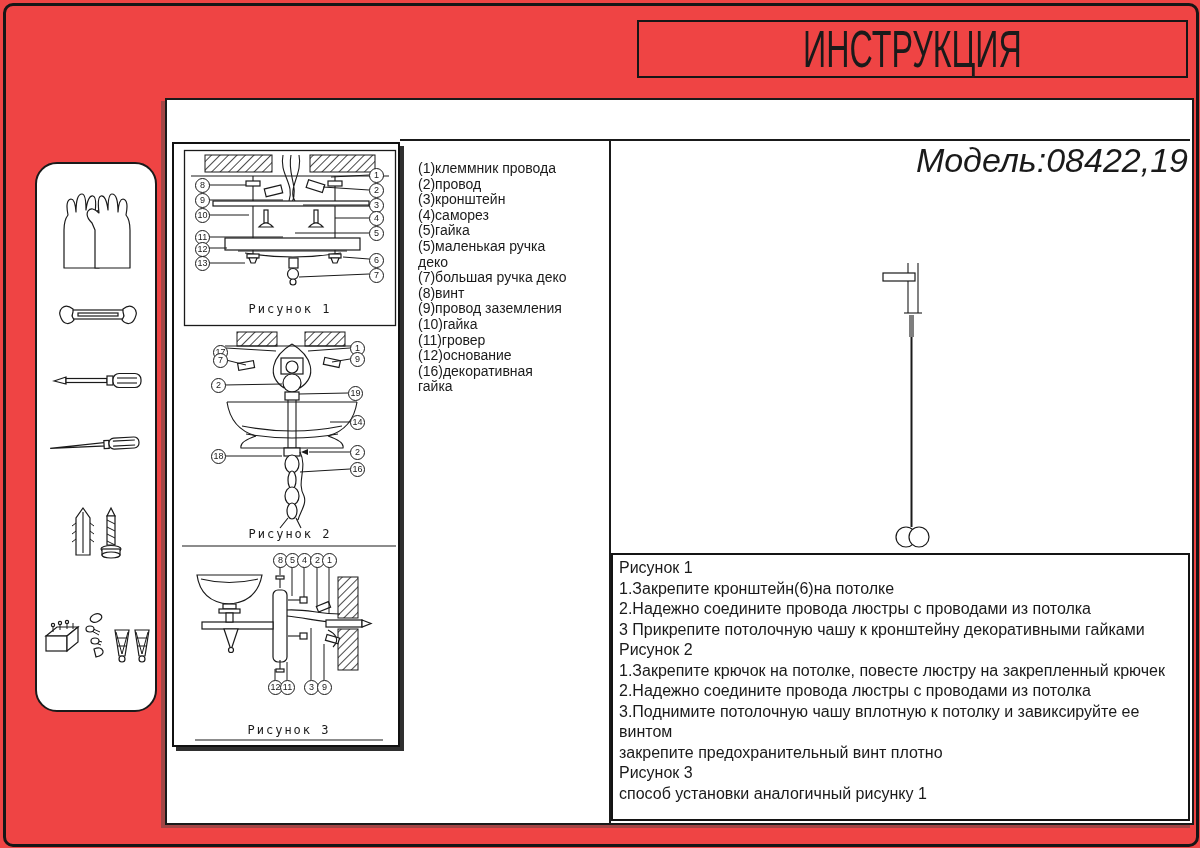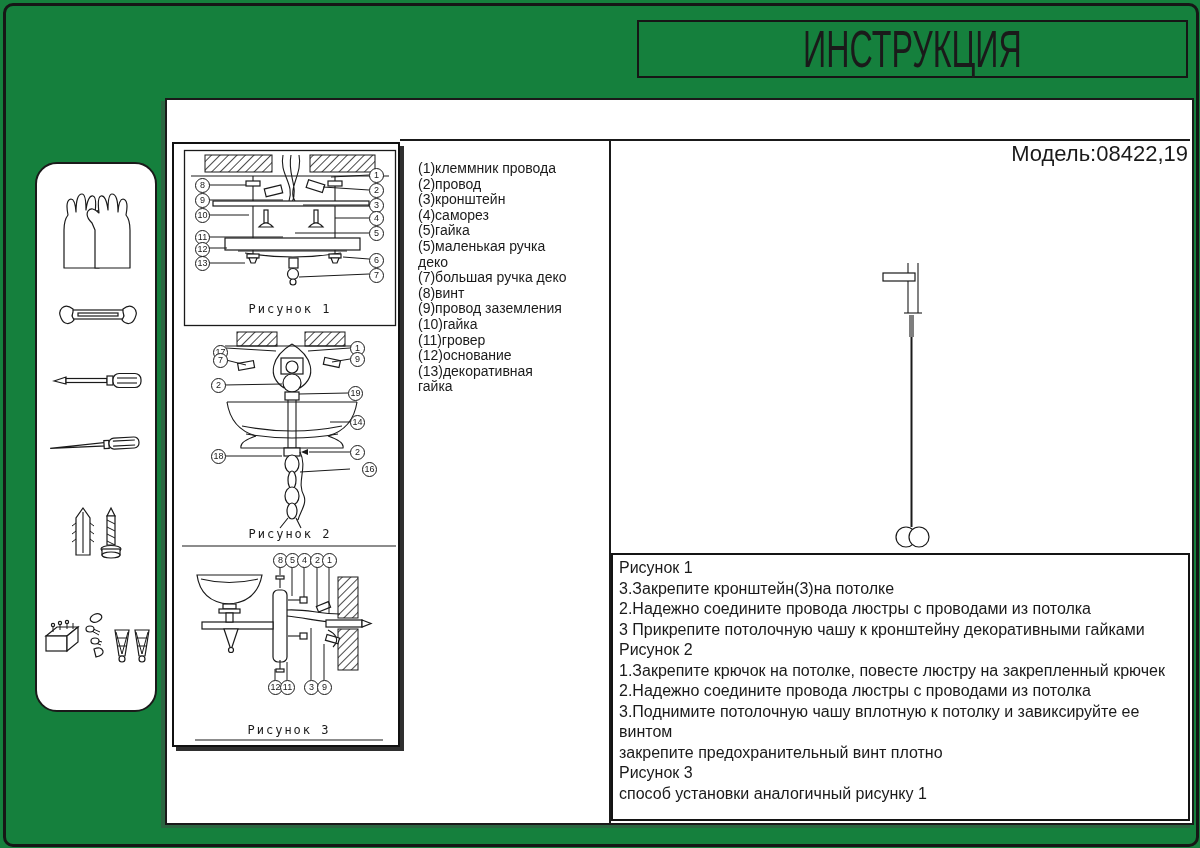--- a/index.html
+++ b/index.html
@@ -1,35 +1,35 @@
 <!DOCTYPE html>
 <html><head>
 <meta charset="utf-8">
 <style>
   html,body{margin:0;padding:0;background:#e8e8e8;}
-  .page{position:relative;width:1200px;height:848px;background:#15803d;overflow:hidden;
+  .page{position:relative;width:1200px;height:848px;background:#ef4444;overflow:hidden;
         font-family:"Liberation Sans",sans-serif;color:#1a1a1a;}
   .page-border{position:absolute;left:3px;top:3px;width:1190px;height:838px;
         border:3px solid #161616;border-radius:10px;}
   .title-box{position:absolute;left:637px;top:20px;width:547px;height:54px;
         border:2px solid #161616;display:flex;align-items:center;justify-content:center;}
   .title-box span{font-size:52px;font-weight:500;letter-spacing:0px;
         transform:scaleX(0.62);white-space:nowrap;}
   .main-box{position:absolute;left:165px;top:98px;width:1025px;height:723px;
         border:2px solid #1a1a1a;background:#fff;box-shadow:-4px 3px 0 rgba(70,70,70,.45);}
   .sidebar{position:absolute;left:35px;top:162px;width:118px;height:546px;
         border:2px solid #1a1a1a;border-radius:22px;background:#fff;}
   .sidebar svg{position:absolute;}
   .figpanel{position:absolute;left:172px;top:142px;width:224px;height:601px;
         border:2px solid #111;background:#fff;box-shadow:4px 4px 0 #2f2f2f;}
   .figsvg{position:absolute;}
   .hline{position:absolute;left:400px;top:139px;width:790px;height:2px;background:#1a1a1a;}
   .vline{position:absolute;left:609px;top:140px;width:2px;height:683px;background:#1a1a1a;}
   .model{position:absolute;left:700px;top:141px;width:488px;text-align:right;
-        font-size:22px;white-space:nowrap;overflow:hidden;}
+        font-size:34px;white-space:nowrap;overflow:hidden;font-style:italic;}
   .parts{position:absolute;left:418px;top:161px;width:190px;font-size:14px;line-height:15.6px;}
   .instr{position:absolute;left:611px;top:553px;width:579px;height:268px;border:2px solid #141414;
         box-sizing:border-box;padding:3px 0 0 6px;font-size:16px;line-height:20.5px;background:#fff;}
   .co{position:absolute;width:13px;height:13px;border:1px solid #1a1a1a;border-radius:50%;
         background:#fff;font-size:9px;line-height:13px;text-align:center;z-index:4;}
   .cap{font-family:"DejaVu Sans Mono",monospace;font-size:12px;letter-spacing:2px;fill:#1a1a1a;}
   svg .ln{stroke:#1a1a1a;stroke-width:1.1;fill:none;}
   svg .ld{stroke:#1a1a1a;stroke-width:1;fill:none;}
   svg .fw{fill:#fff;stroke:#1a1a1a;stroke-width:1.2;}
 </style>
@@ -262,21 +262,21 @@
 
   <span class="co" style="left:213px;top:345px">17</span>
   <span class="co" style="left:213px;top:353px">7</span>
   <span class="co" style="left:211px;top:378px">2</span>
   <span class="co" style="left:211px;top:449px">18</span>
   <span class="co" style="left:350px;top:341px">1</span>
   <span class="co" style="left:350px;top:352px">9</span>
   <span class="co" style="left:348px;top:386px">19</span>
   <span class="co" style="left:350px;top:415px">14</span>
   <span class="co" style="left:350px;top:445px">2</span>
-  <span class="co" style="left:362px;top:462px">16</span>
+  <span class="co" style="left:350px;top:462px">16</span>
 
   <span class="co" style="left:273px;top:553px">8</span>
   <span class="co" style="left:285px;top:553px">5</span>
   <span class="co" style="left:297px;top:553px">4</span>
   <span class="co" style="left:310px;top:553px">2</span>
   <span class="co" style="left:322px;top:553px">1</span>
   <span class="co" style="left:268px;top:680px">12</span>
   <span class="co" style="left:280px;top:680px">11</span>
   <span class="co" style="left:304px;top:680px">3</span>
   <span class="co" style="left:317px;top:680px">9</span>
@@ -288,38 +288,38 @@
     <div>(4)саморез</div>
     <div>(5)гайка</div>
     <div>(5)маленькая ручка</div>
     <div>деко</div>
     <div>(7)большая ручка деко</div>
     <div>(8)винт</div>
     <div>(9)провод заземления</div>
     <div>(10)гайка</div>
     <div>(11)гровер</div>
     <div>(12)основание</div>
-    <div>(13)декоративная</div>
+    <div>(16)декоративная</div>
     <div>гайка</div>
   </div>
 
   <svg class="figsvg" style="left:855px;top:255px" width="110" height="300" viewBox="0 0 110 300">
     <line class="ln" x1="53" y1="8" x2="53" y2="58"></line>
     <line class="ln" x1="63" y1="8" x2="63" y2="58"></line>
     <line class="ln" x1="49" y1="58" x2="67" y2="58"></line>
     <rect class="fw" x="28" y="18" width="32" height="8"></rect>
     <rect x="54" y="60" width="5" height="22" fill="#7e7e7e"></rect>
     <line x1="56.5" y1="82" x2="56.5" y2="272" stroke="#1a1a1a" stroke-width="2"></line>
     <circle class="fw" cx="51" cy="282" r="10" stroke-width="1.6"></circle>
     <circle class="fw" cx="64" cy="282" r="10" stroke-width="1.6"></circle>
   </svg>
 
   <div class="instr">
     <div>Рисунок 1</div>
-    <div>3.Закрепите кронштейн(3)на потолке</div>
+    <div>1.Закрепите кронштейн(6)на потолке</div>
     <div>2.Надежно соедините провода люстры с проводами из потолка</div>
     <div>3 Прикрепите потолочную чашу к кронштейну декоративными гайками</div>
     <div>Рисунок 2</div>
     <div>1.Закрепите крючок на потолке, повесте люстру на закрепленный крючек</div>
     <div>2.Надежно соедините провода люстры с проводами из потолка</div>
     <div>3.Поднимите потолочную чашу вплотную к потолку и завиксируйте ее винтом</div>
     <div>закрепите предохранительный винт плотно</div>
     <div>Рисунок 3</div>
     <div> способ установки аналогичный рисунку 1</div>
   </div>

